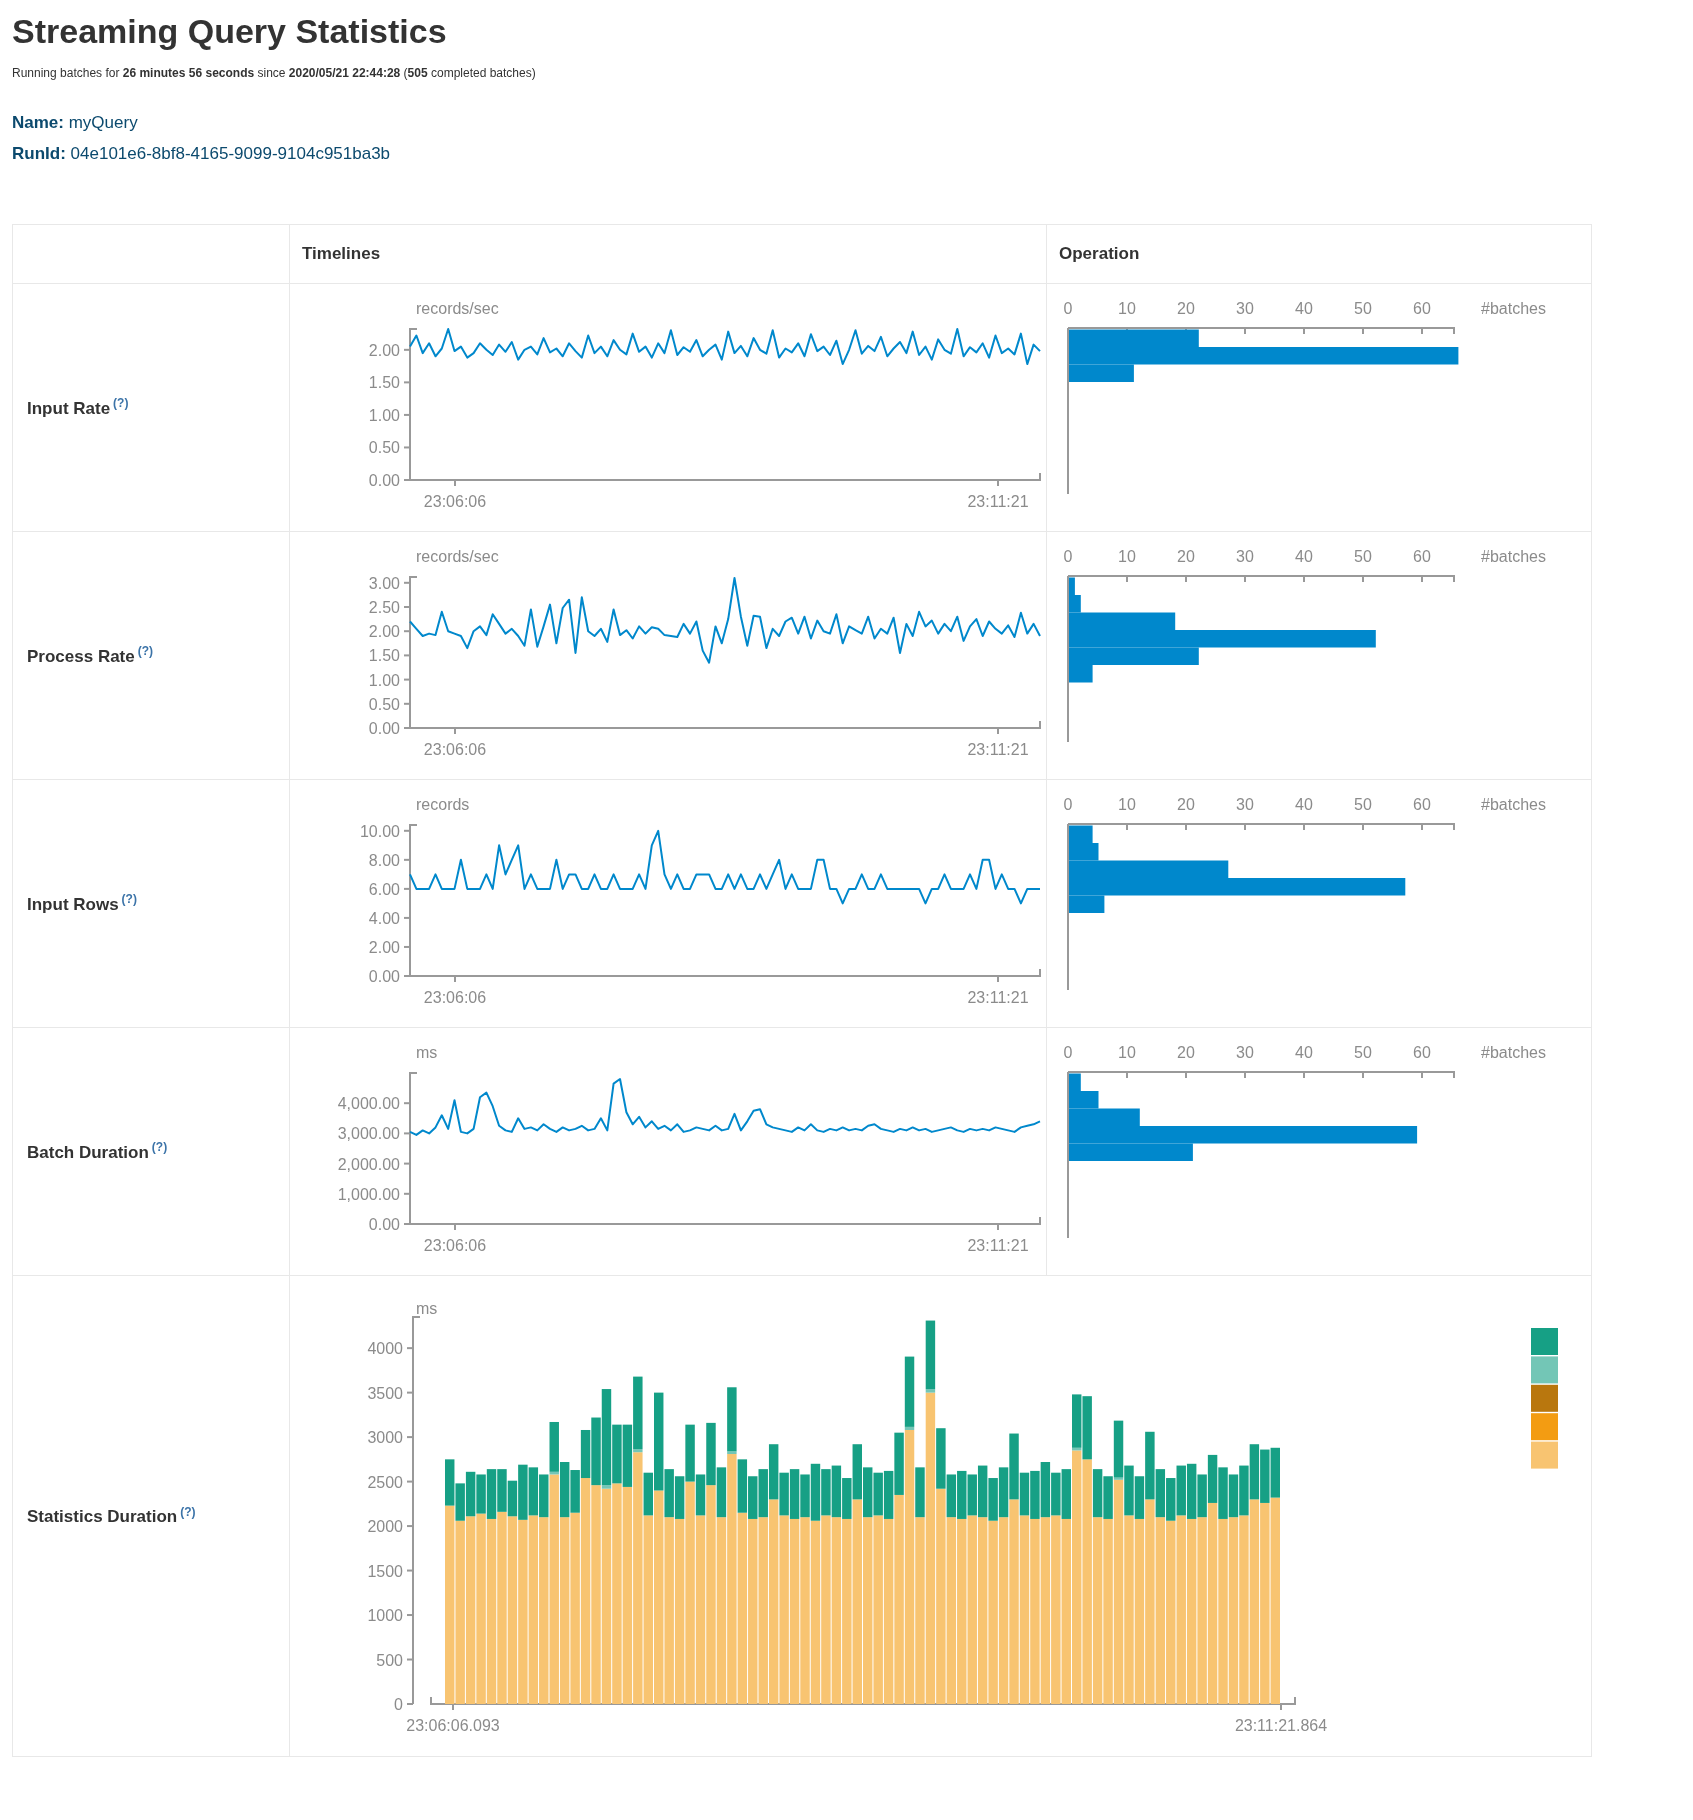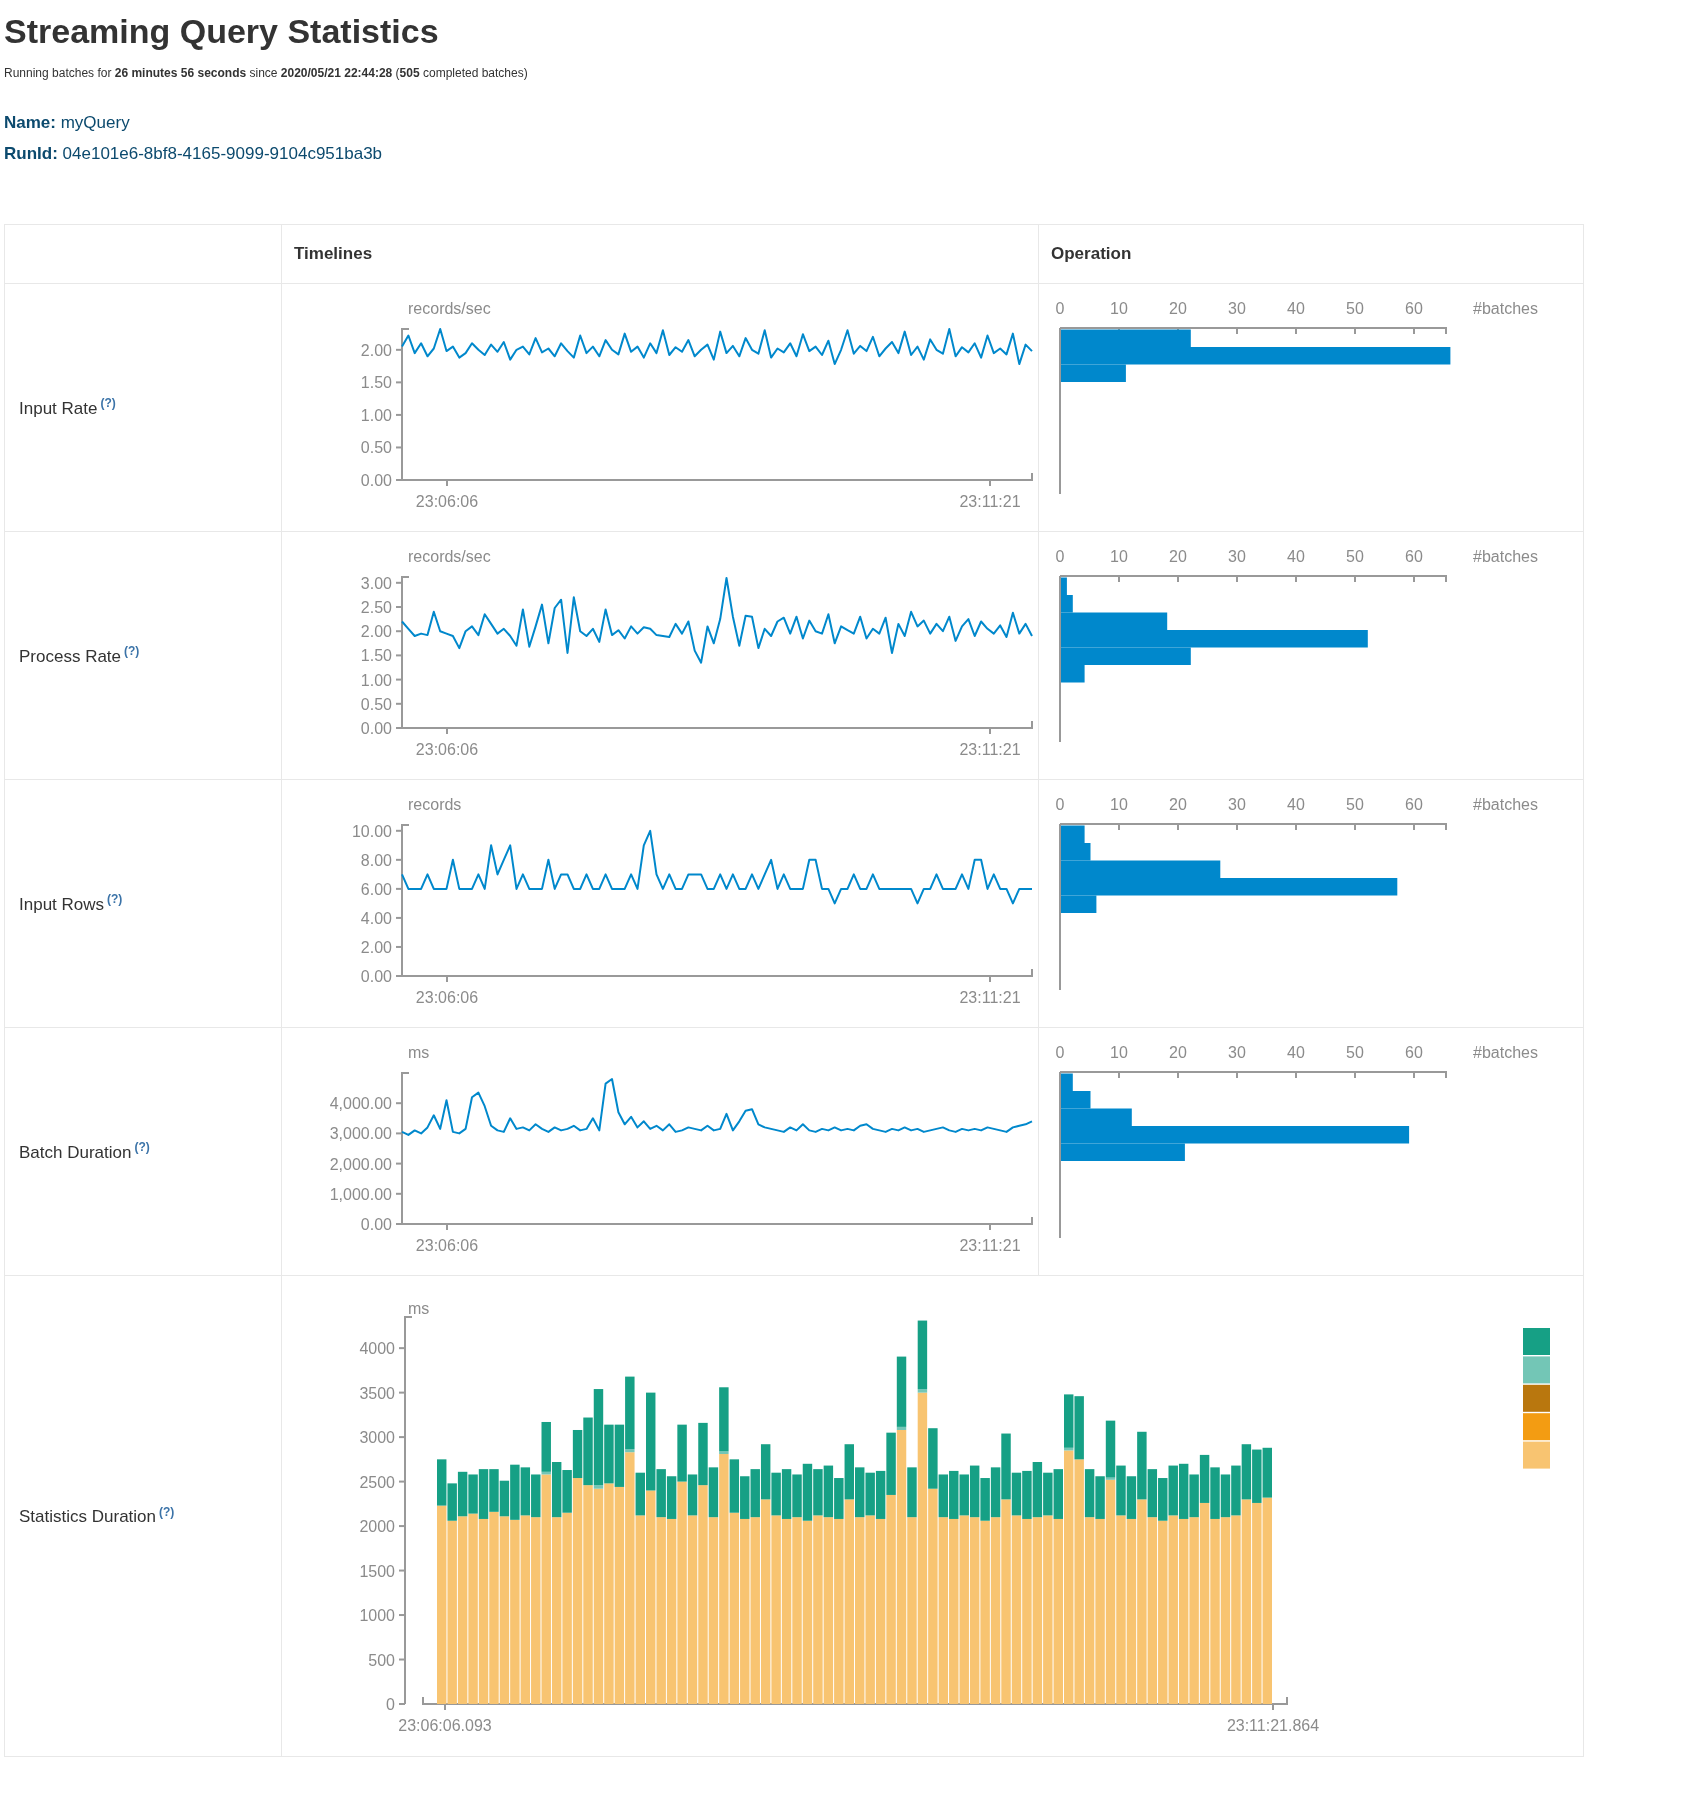--- a/index.html
+++ b/index.html
@@ -1,33 +1,33 @@
 <!DOCTYPE html>
 <html><head>
 <meta charset="utf-8">
 <style>
   html,body{margin:0;padding:0;background:#fff;}
   body{width:1693px;height:1820px;overflow:hidden;font-family:"Liberation Sans",sans-serif;color:#333;}
-  .wrap{padding-left:4px;}
+  .wrap{padding-left:12px;}
   h1.page-title{font-size:34px;font-weight:bold;margin:12px 0 0 0;color:#333;}
   .subtitle{margin-top:15px;font-size:12px;color:#333;}
   .subtitle b{font-weight:bold;}
   .queryinfo{margin-top:27px;font-size:17px;line-height:31px;color:#0c4a6e;}
   .queryinfo b{font-weight:bold;}
   table.stats{border-collapse:collapse;margin-top:55px;table-layout:fixed;}
   table.stats td,table.stats th{border:1px solid #e8e8e8;padding:0;margin:0;}
   th.c1,td.c1{width:276px;}
   th.c2,td.c2{width:756px;}
   th.c3,td.c3{width:544px;}
   tr.hdr th{height:58px;text-align:left;font-size:17px;font-weight:bold;color:#333;}
   tr.hdr th .hpad{padding-left:12px;}
   tr.datarow{height:248px;}
   tr.bigrow{height:481px;}
   td.labelcell{vertical-align:middle;}
-  .rowlabel{font-weight:normal;font-size:17px;color:#333;padding-left:14px;}
+  .rowlabel{font-weight:bold;font-size:17px;color:#333;padding-left:14px;}
   .help{font-size:12px;color:#3b73a8;vertical-align:super;margin-left:3px;font-weight:bold;}
   td.chartcell{vertical-align:top;}
   svg{display:block;}
   svg text{font-family:"Liberation Sans",sans-serif;}
 </style>
 </head>
 <body>
 
 <div class="wrap">
   <h1 class="page-title">Streaming Query Statistics</h1>

